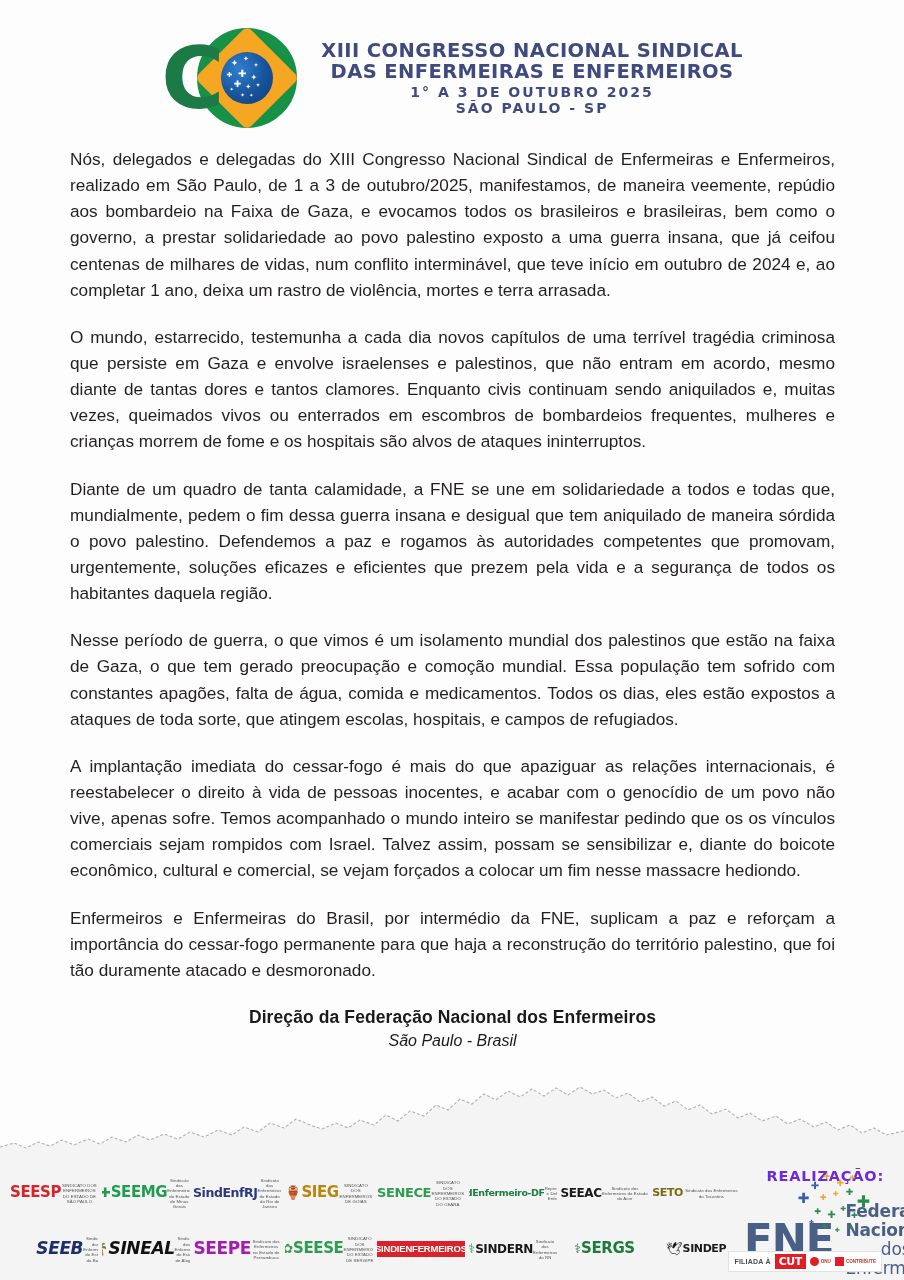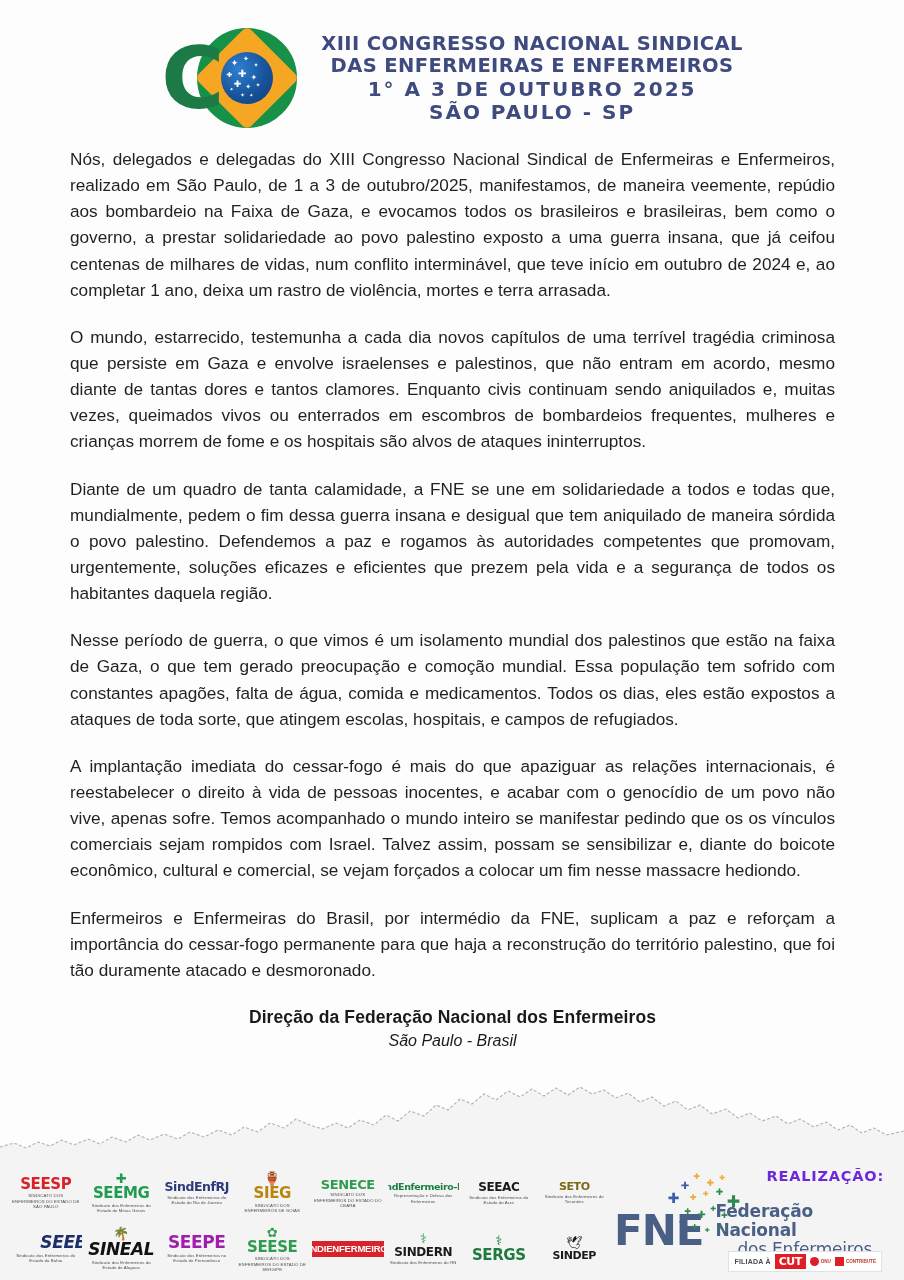--- a/index.html
+++ b/index.html
@@ -117,21 +117,21 @@
     line-height: 1.12;
   }
   .ht-line1, .ht-line2 {
     font-weight: bold;
     font-size: 19.5px;
     letter-spacing: 0.4px;
     white-space: nowrap;
   }
   .ht-line3, .ht-line4 {
     font-weight: bold;
-    font-size: 20px;
+    font-size: 14px;
     letter-spacing: 2px;
     margin-top: 2px;
     white-space: nowrap;
   }
   .ht-line4 { margin-top: 0; }
 
   
   .content {
     position: absolute;
     top: 146px;
@@ -200,21 +200,21 @@
   .logo-row {
     display: flex;
     align-items: center;
     height: 54px;
     gap: 4px;
   }
   .u-logo {
     flex: 1 1 0;
     height: 52px;
     display: flex;
-    flex-direction: column;
+    flex-direction: row;
     align-items: center;
     justify-content: center;
     text-align: center;
     overflow: hidden;
     line-height: 1.02;
   }
   .u-mark {
     font-weight: bold;
     font-size: 15px;
     font-family: "DejaVu Sans", sans-serif;

